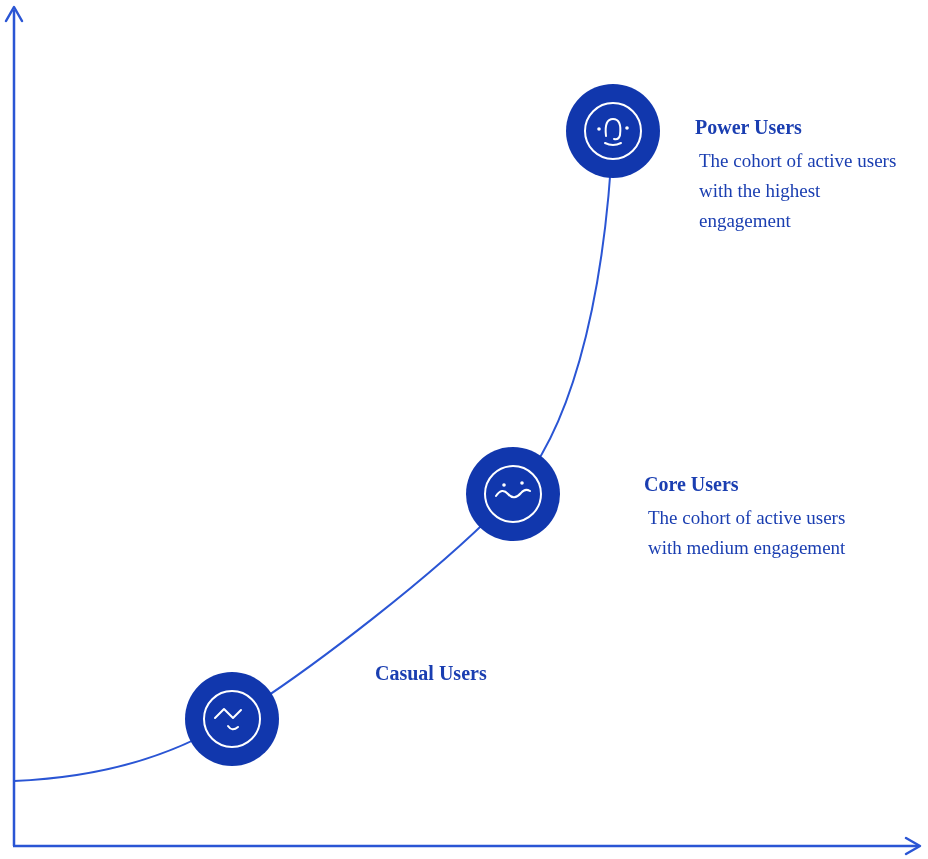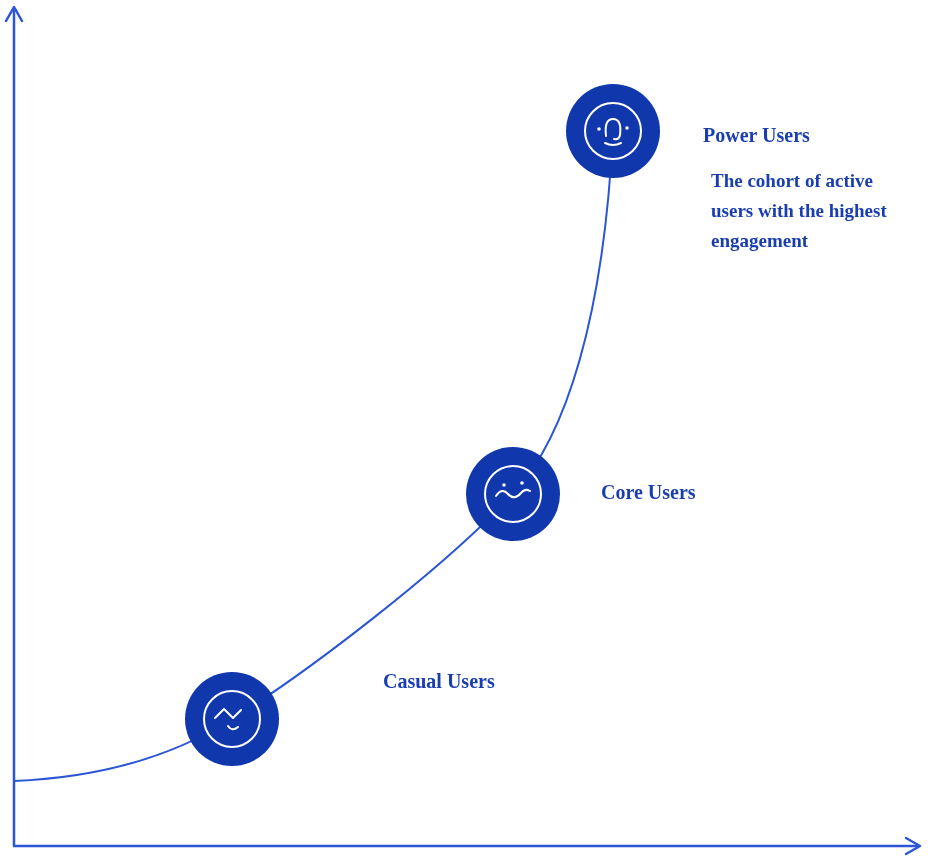--- a/index.html
+++ b/index.html
@@ -20,27 +20,27 @@
   }
   .node-text{
     position:absolute;
     width:222px;
     color:#1a3eb1;
   }
   .node-title{
     font-size:20px;
     font-weight:700;
     line-height:30px;
-    margin:8px;
+    margin:0;
   }
   .node-desc{
     font-size:19px;
-    font-weight:700;
+    font-weight:400;
     line-height:30px;
-    margin:16px;
+    margin:4px;
   }
   .face{display:block;}
 </style>
 </head>
 <body>
 
 <div class="canvas">
 
   <svg class="plot-svg" width="928" height="859" viewBox="0 0 928 859">
 
@@ -68,22 +68,23 @@
   </div>
 
   <div class="node-circle" style="left:466px;top:447px;">
     <svg class="face" width="64" height="64" viewBox="0 0 64 64">
       <circle cx="32" cy="32" r="28" fill="none" stroke="#ffffff" stroke-width="2"></circle>
       <path d="M15 34 Q21 25 27 32 Q33 39 40 31 Q44 26 49 29" fill="none" stroke="#ffffff" stroke-width="2" stroke-linecap="round"></path>
       <circle cx="23" cy="23" r="1.8" fill="#ffffff"></circle>
       <circle cx="41" cy="21" r="1.8" fill="#ffffff"></circle>
     </svg>
   </div>
-  <div class="node-text" style="left:593px;top:469px;">
+  <div class="node-text" style="left:644px;top:469px;">
     <p class="node-title">Core Users</p>
+    <p class="node-desc">The cohort of active users with medium engagement</p>
   </div>
 
   <div class="node-circle" style="left:566px;top:84px;">
     <svg class="face" width="64" height="64" viewBox="0 0 64 64">
       <circle cx="32" cy="32" r="28" fill="none" stroke="#ffffff" stroke-width="2"></circle>
       <path d="M25 37 Q23 20 32 20 Q41 20 39 36 Q38 41 33 40" fill="none" stroke="#ffffff" stroke-width="2" stroke-linecap="round"></path>
       <circle cx="18" cy="30" r="1.8" fill="#ffffff"></circle>
       <circle cx="46" cy="29" r="1.8" fill="#ffffff"></circle>
       <path d="M24 44 Q32 48 40 44" fill="none" stroke="#ffffff" stroke-width="2" stroke-linecap="round"></path>
     </svg>

